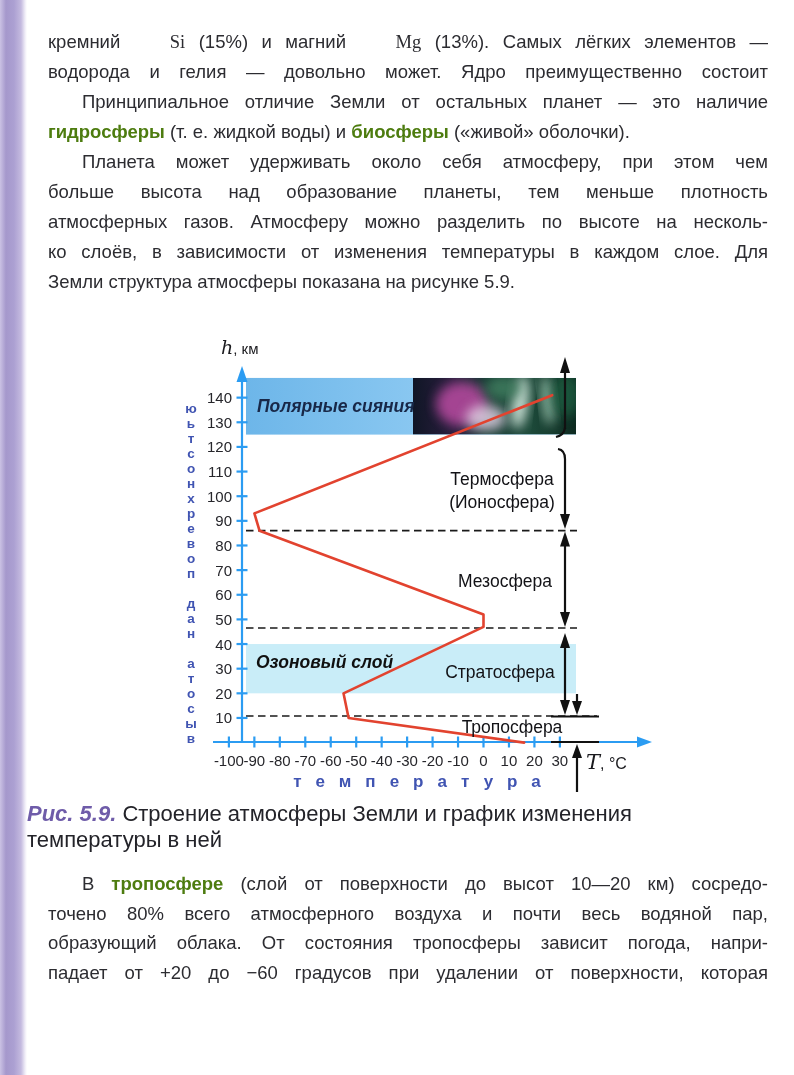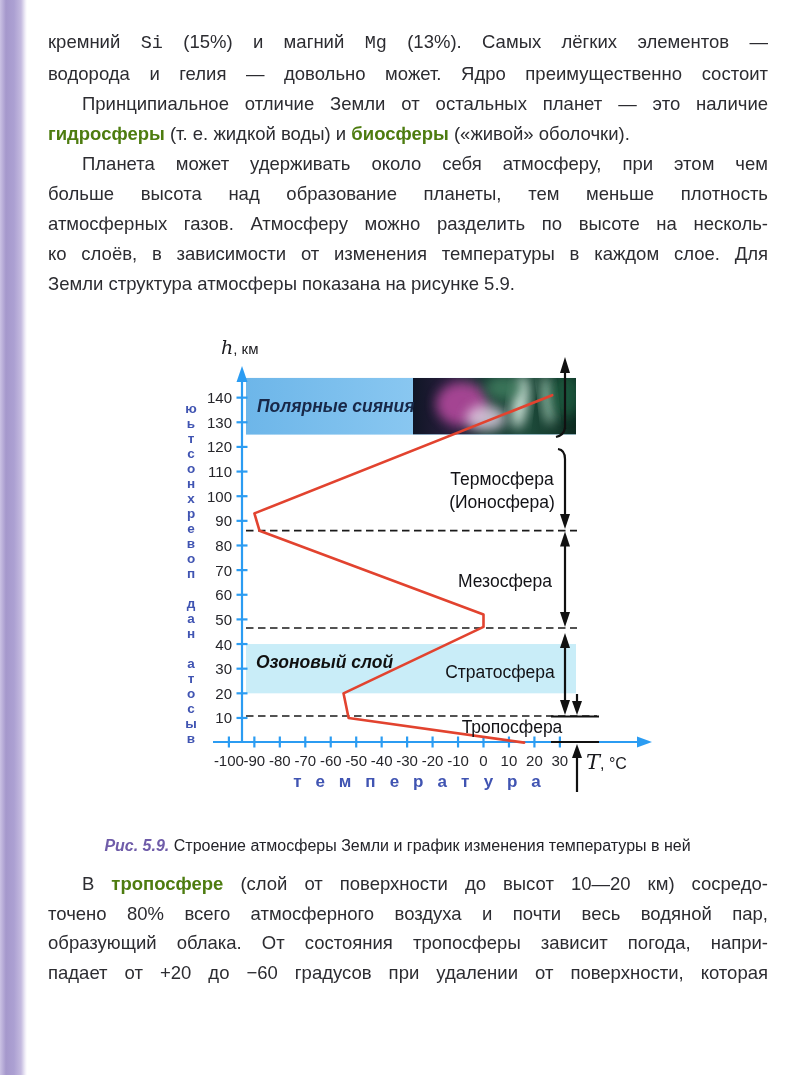--- a/index.html
+++ b/index.html
@@ -6,23 +6,23 @@
   .page{position:relative;width:794px;height:1075px;background:#fff;overflow:hidden;
         font-family:"Liberation Sans",sans-serif;color:#2c2c31;}
   .left-strip{position:absolute;left:0;top:0;width:27px;height:1075px;
         background:linear-gradient(to right,#cbc2e4 0px,#a598cc 6px,#aca0d2 14px,#c4badf 21px,#efecf7 25px,#ffffff 27px);}
   .text-block{position:absolute;left:48px;right:26px;font-size:18.5px;line-height:30px;color:#2c2c31;}
   .text-top{top:27px;}
   .text-bottom{top:869px;line-height:29.5px;}
   .line{display:block;width:100%;text-align:justify;}
   .jl{text-align-last:justify;}
   .indent{text-indent:34px;}
-  .serif{font-family:Liberation Mono, monospace;}
+  .serif{font-family:Liberation Serif, serif;margin-left:36px;}
   .term{color:#4d7c0f;font-weight:700;}
-  .caption{position:absolute;left:27px;right:26px;top:801px;text-align:center;font-size:16px;color:#232329;margin-top:36px;}
+  .caption{position:absolute;left:27px;right:26px;top:801px;text-align:left;font-size:22px;color:#232329;}
   .caption .fig-label{color:#6f5ca9;font-weight:700;font-style:italic;}
   svg{position:absolute;left:150px;top:335px;width:506px;height:465px;}
   svg text{font-family:"Liberation Sans",sans-serif;}
   .tick-label{font-size:15px;fill:#26262b;}
   .v-letter{font-size:13.5px;font-weight:600;fill:#4054b2;}
   .layer-label{font-size:17.5px;fill:#121216;}
   .band-label{font-size:17.5px;font-style:italic;font-weight:700;}
   .axis-word{font-size:17px;font-weight:600;fill:#4054b2;letter-spacing:14px;}
   .dashed{stroke:#1a1a1a;stroke-width:1.7;stroke-dasharray:7.5 4.5;}
   .axis-stroke{stroke:#2b9cf2;stroke-width:2.2;}

